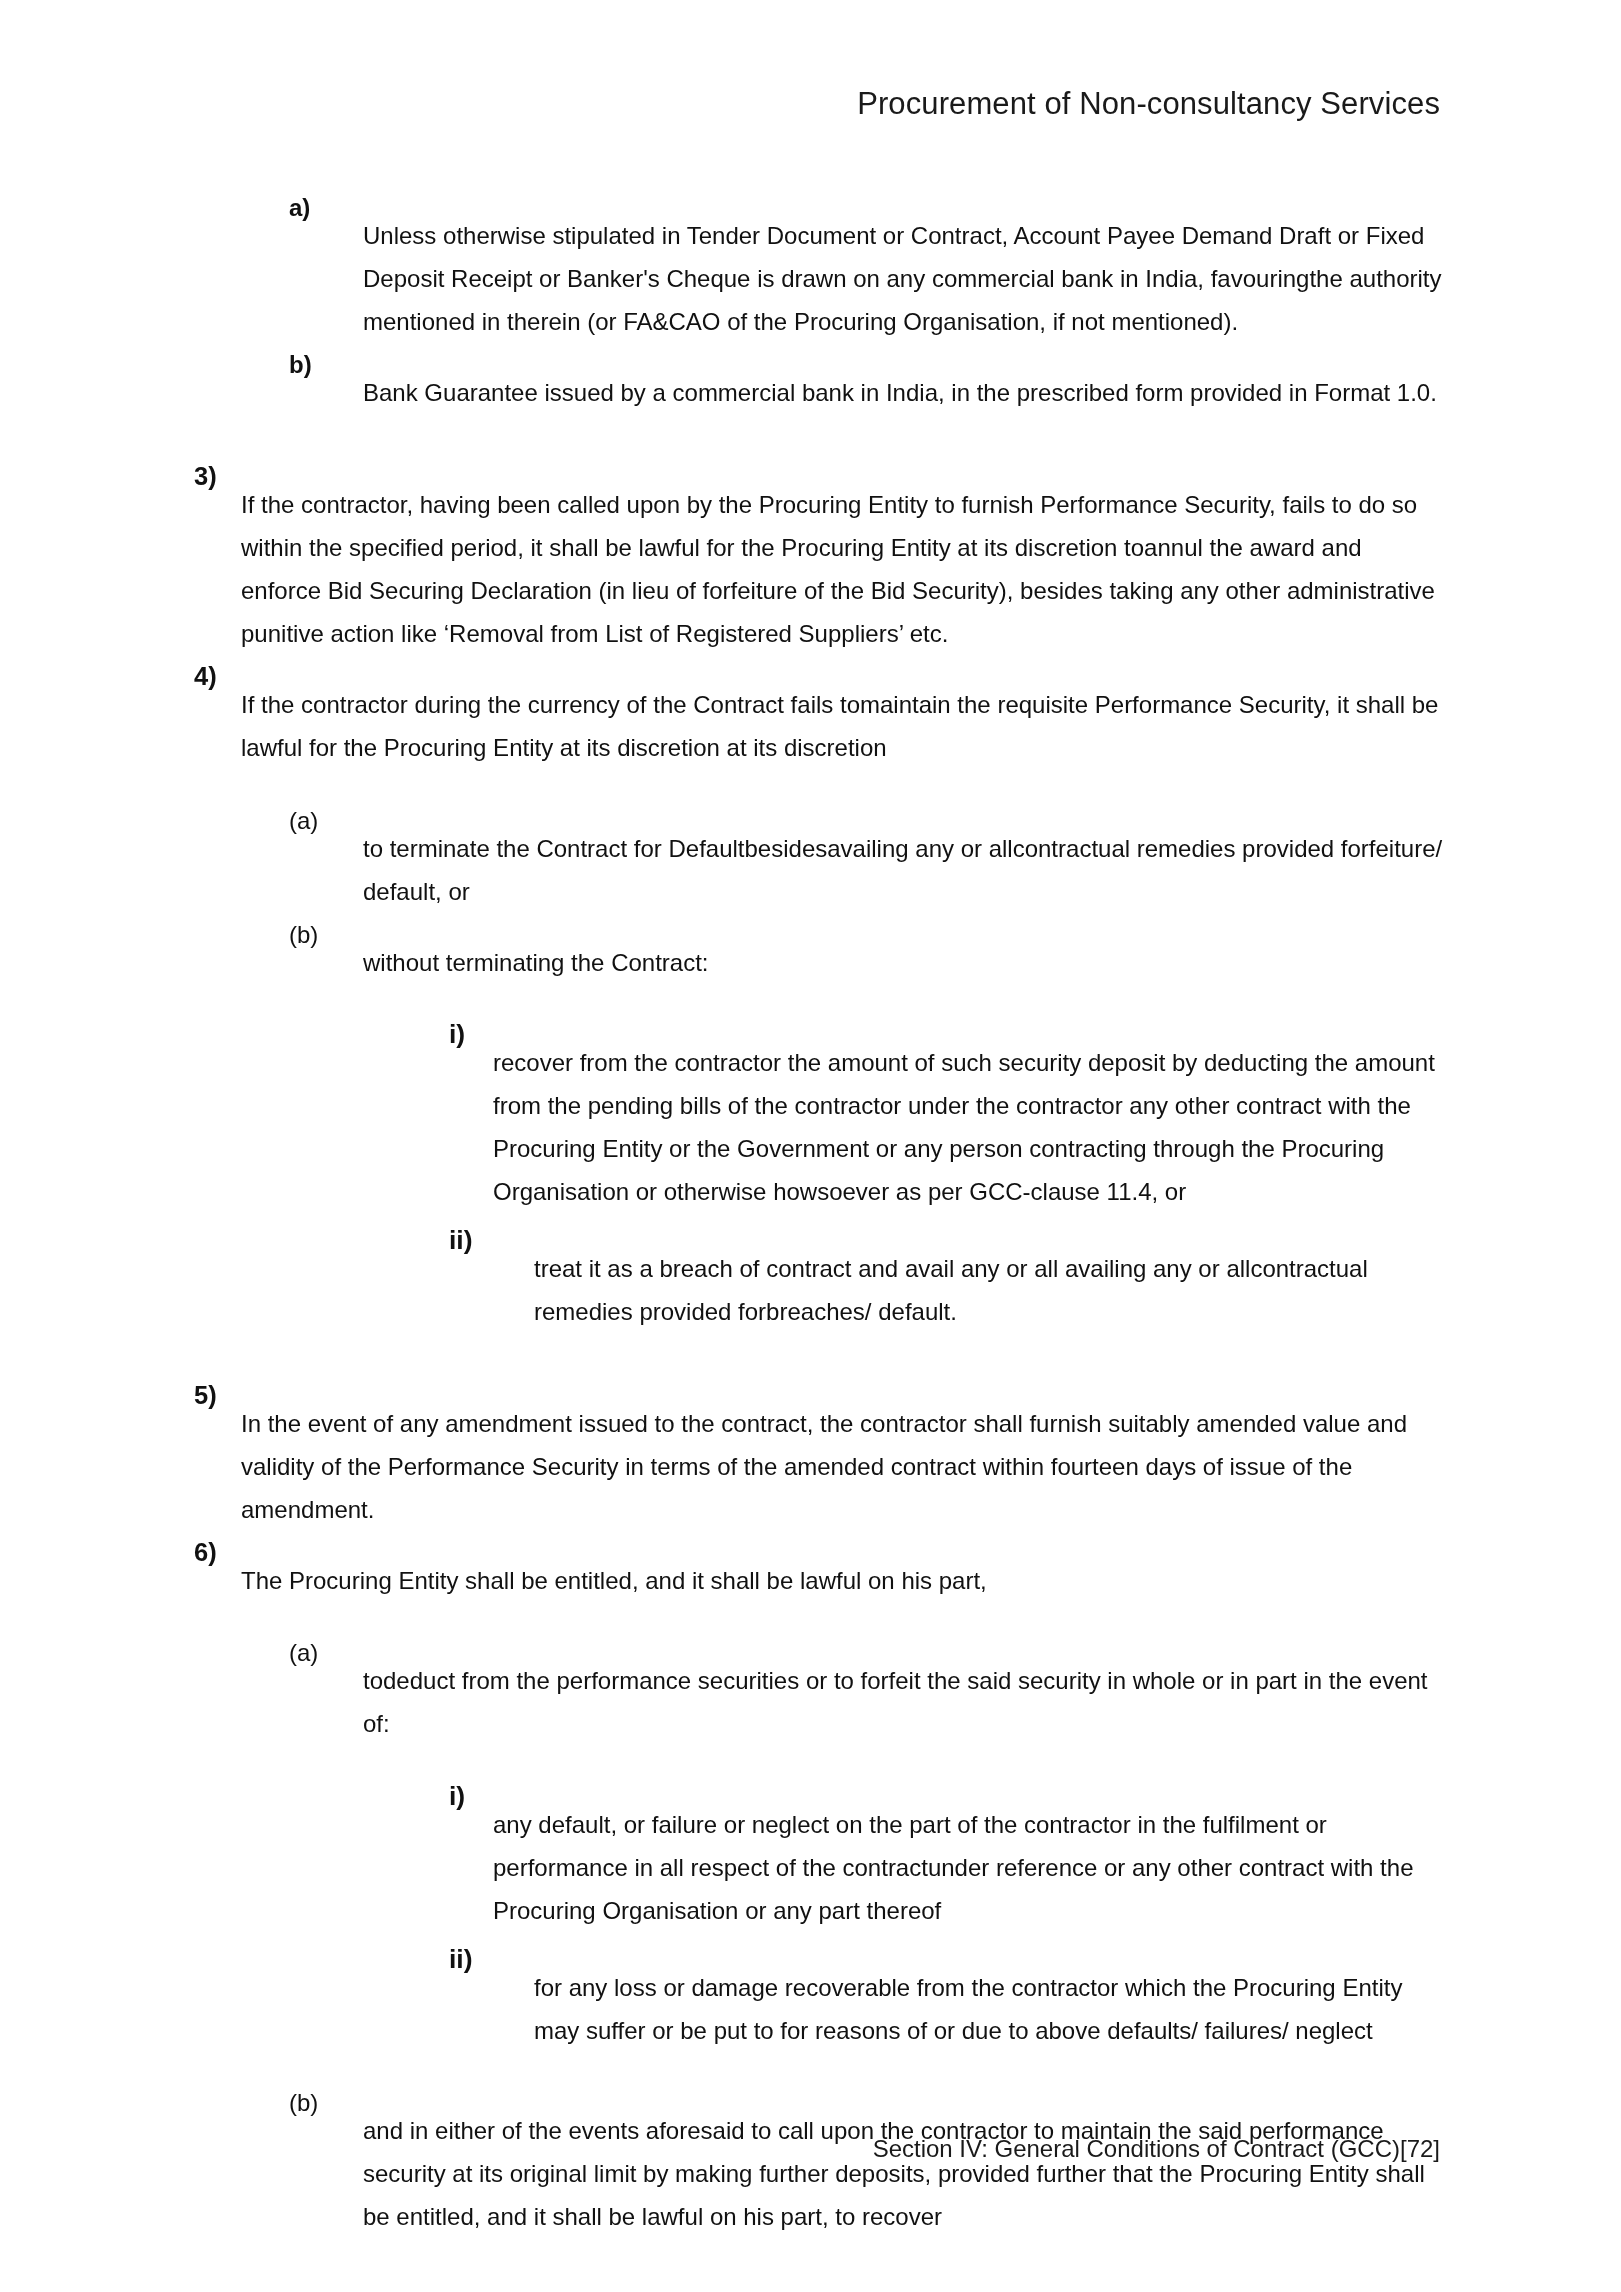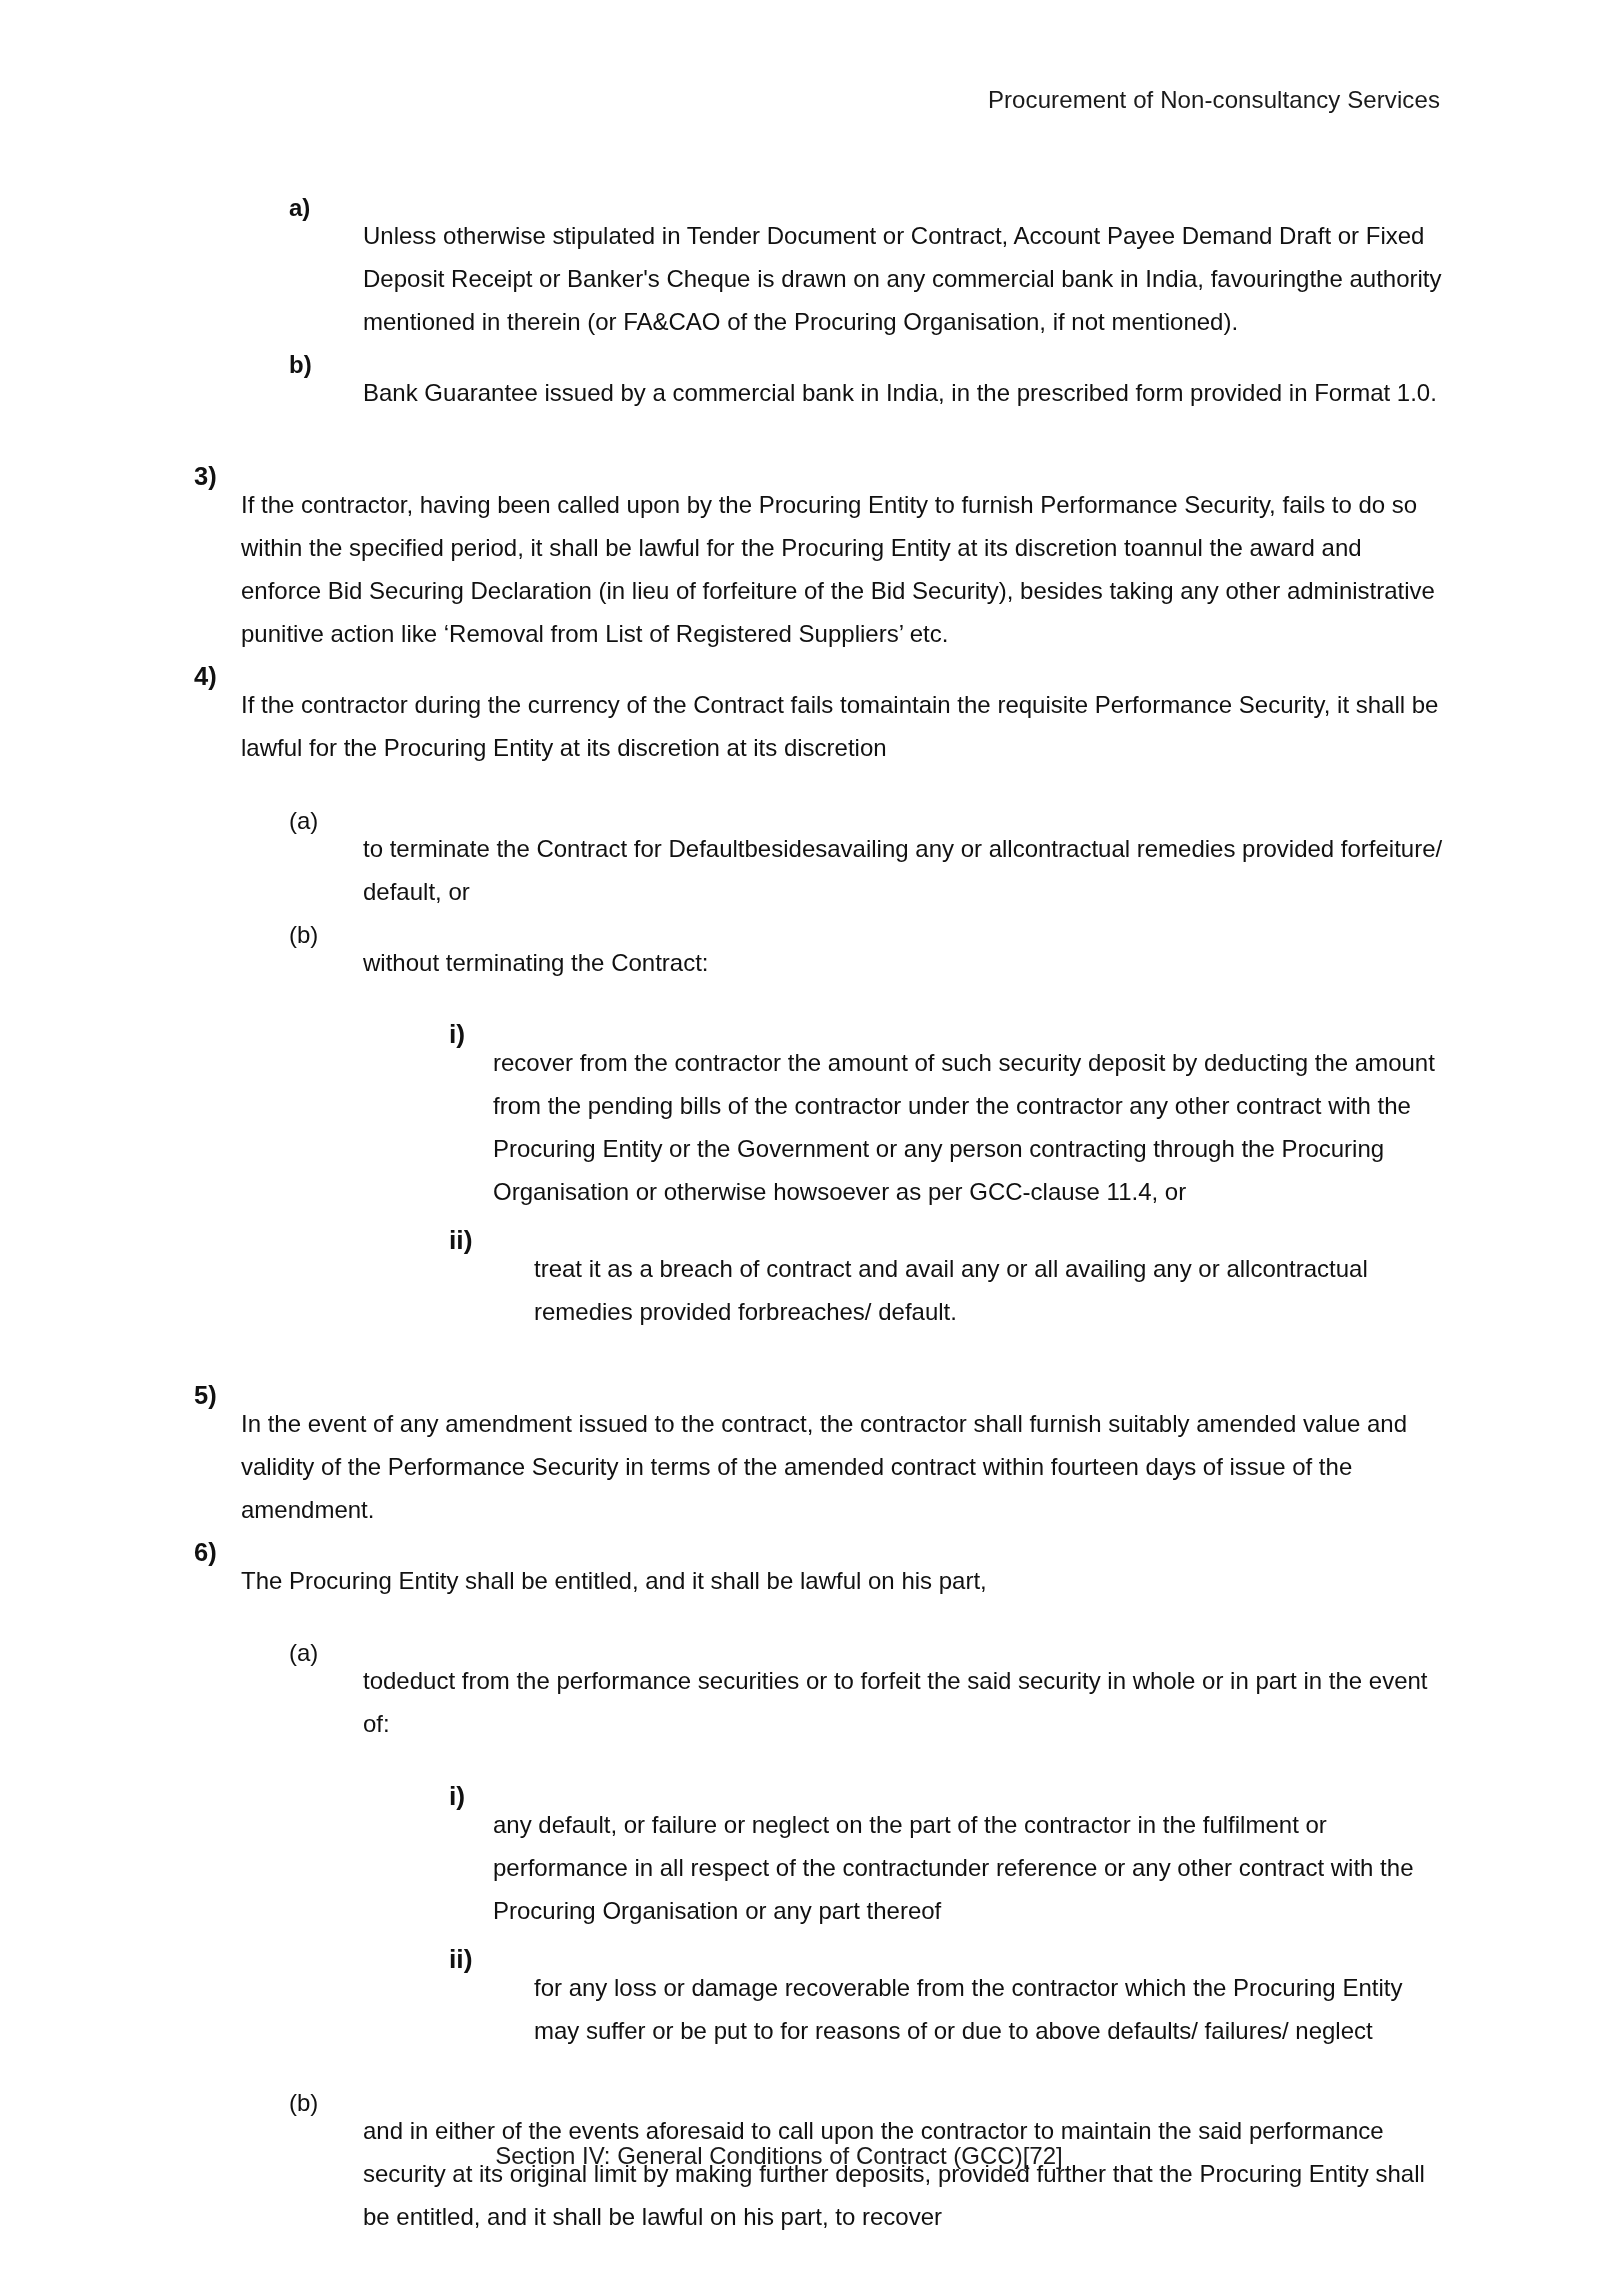--- a/index.html
+++ b/index.html
@@ -23,36 +23,36 @@
     padding: 0;
   }
   .header {
     position: absolute;
     top: 86px;
     left: 0;
     width: 1621px;
     text-align: right;
     padding-right: 181px;
     box-sizing: border-box;
-    font-size: 24px;
+    font-size: 31px;
     color: #1a1a1a;
     letter-spacing: 0.1px;
   }
   .footer {
     position: absolute;
-    bottom: 123px;
+    bottom: 130px;
     left: 0;
     width: 1621px;
     box-sizing: border-box;
     padding-left: 118px;
     padding-right: 181px;
     font-size: 24px;
     color: #1a1a1a;
     display: flex;
-    justify-content: center;
+    justify-content: flex-end;
     align-items: baseline;
   }
   .content {
     position: absolute;
     top: 186px;
     left: 194px;
     width: 1250px;
     font-size: 24px;
     line-height: 43px;
     color: #111111;

